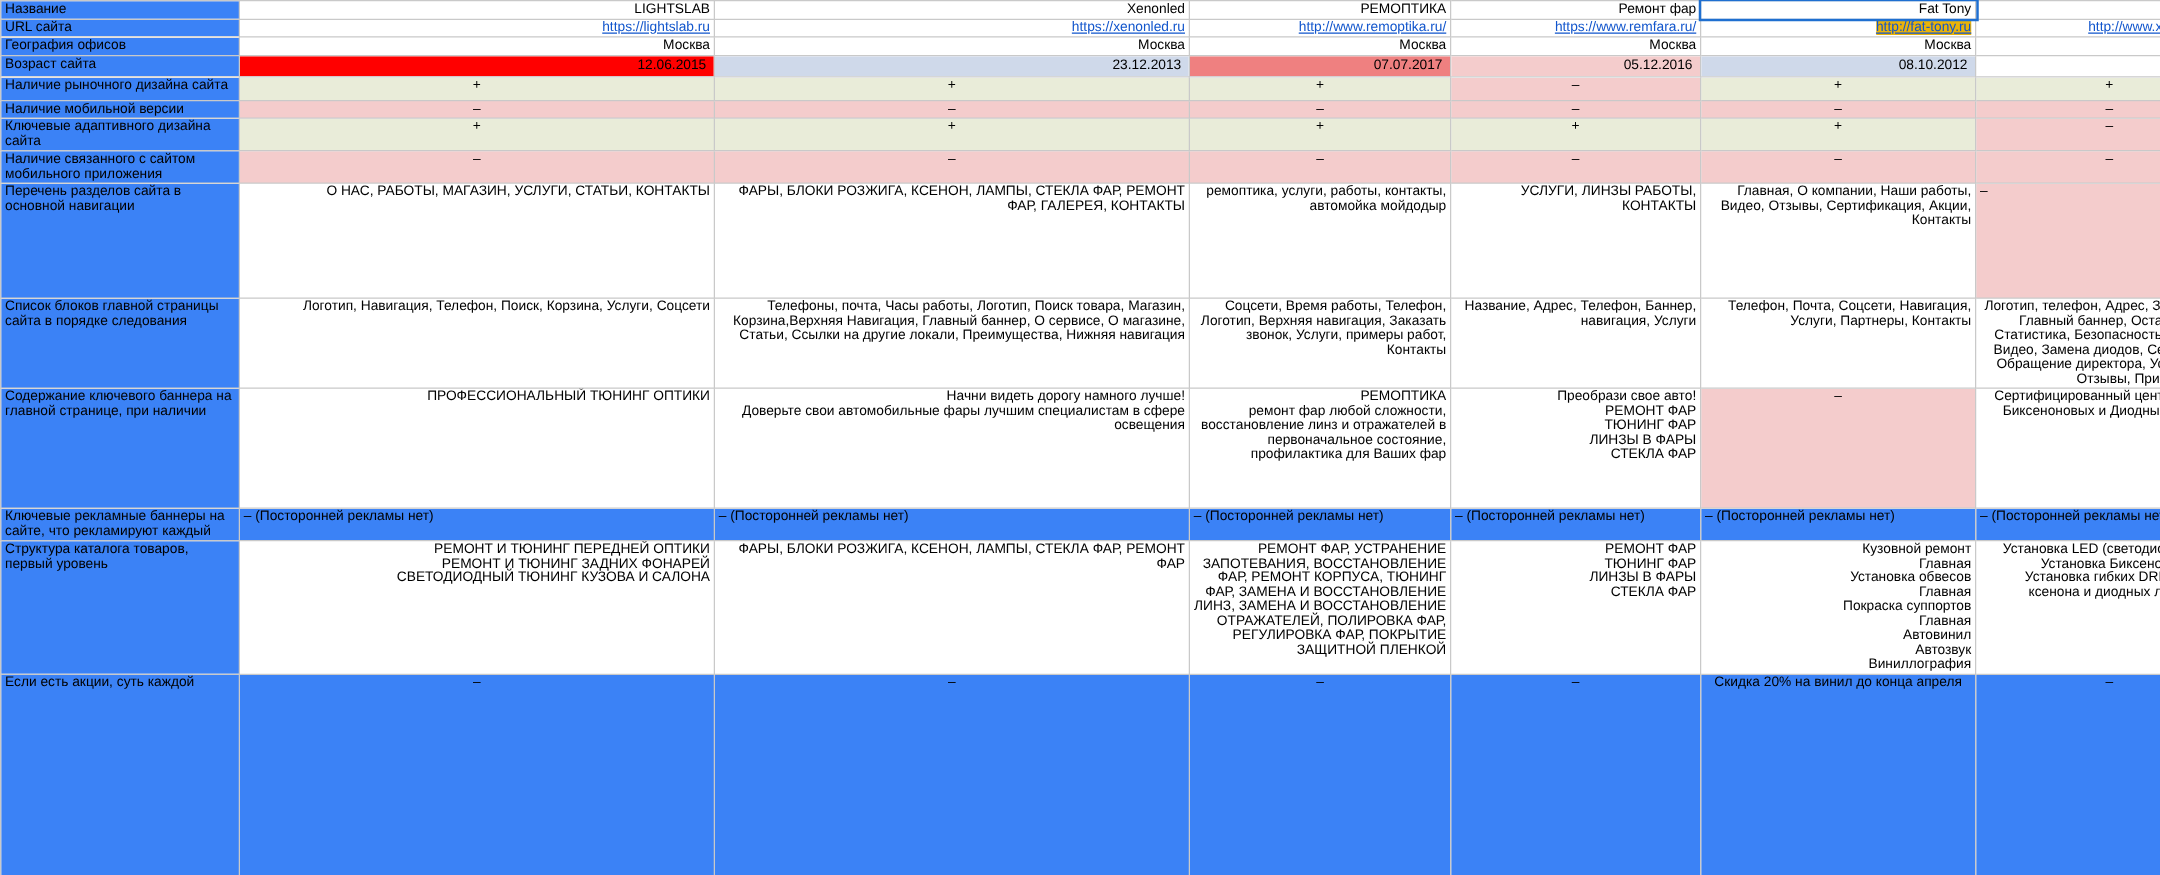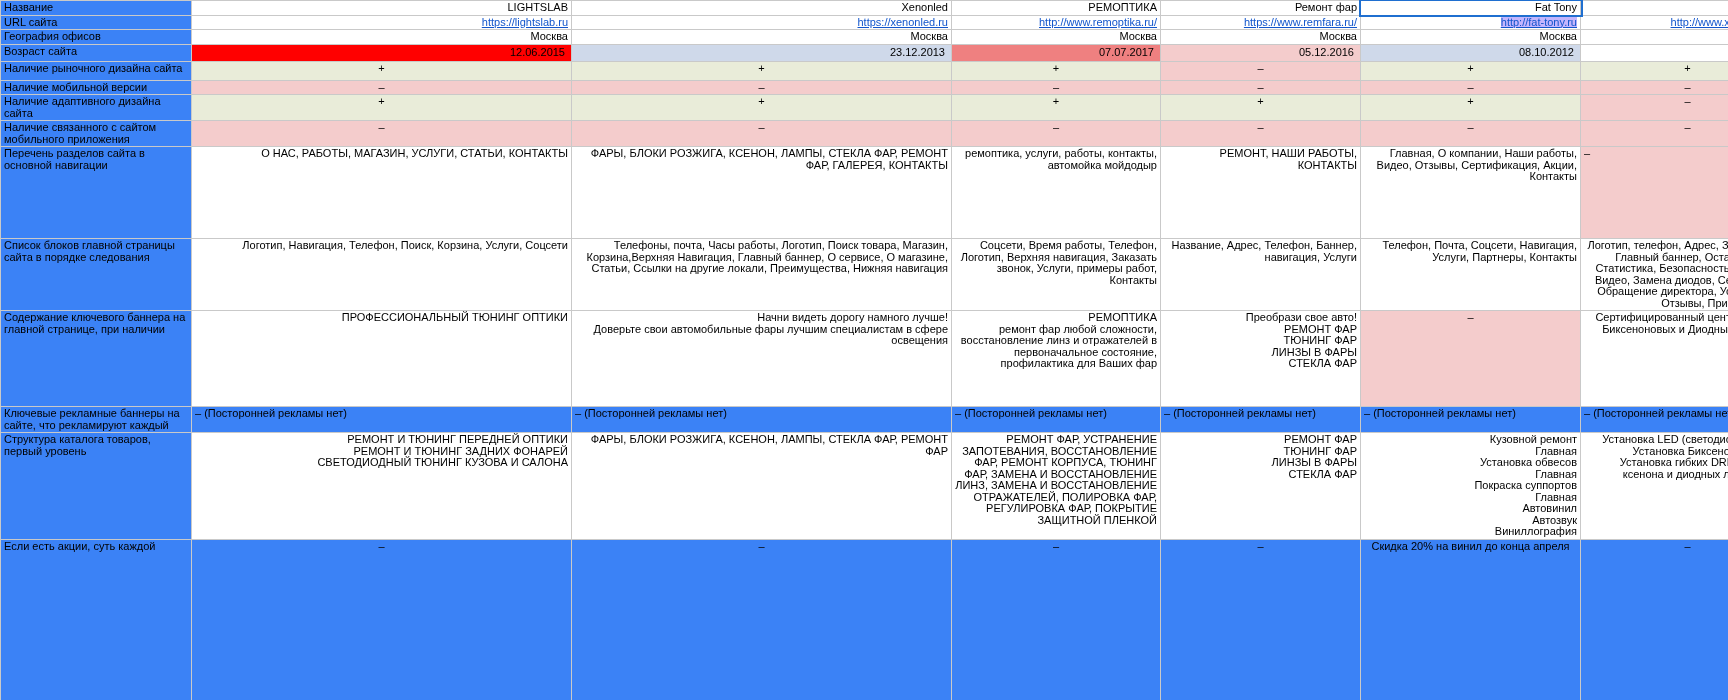--- a/index.html
+++ b/index.html
@@ -63,21 +63,21 @@
   <td class="plain selbox">Fat Tony</td>
   <td class="plain">ATC</td>
 </tr>
 
 <tr>
   <td class="label">URL сайта</td>
   <td class="plain"><span class="link">https://lightslab.ru</span></td>
   <td class="plain"><span class="link">https://xenonled.ru</span></td>
   <td class="plain"><span class="link">http://www.remoptika.ru/</span></td>
   <td class="plain"><span class="link">https://www.remfara.ru/</span></td>
-  <td class="plain"><span class="link" style="background:#c4b5fd;">http://fat-tony.ru</span></td>
+  <td class="plain"><span class="link" style="background:#eab308;">http://fat-tony.ru</span></td>
   <td class="plain"><span class="link">http://www.xenon-lens.ru</span></td>
 </tr>
 
 <tr>
   <td class="label">География офисов</td>
   <td class="plain">Москва</td>
   <td class="plain">Москва</td>
   <td class="plain">Москва</td>
   <td class="plain">Москва</td>
   <td class="plain">Москва</td>
@@ -126,21 +126,21 @@
   <td class="label">Наличие мобильной версии</td>
   <td class="pink center">–</td>
   <td class="pink center">–</td>
   <td class="pink center">–</td>
   <td class="pink center">–</td>
   <td class="pink center">–</td>
   <td class="pink center">–</td>
 </tr>
 
 <tr style="height:24px;">
-  <td class="label">Наличие адаптивного дизайна сайта</td>
+  <td class="label">Ключевые адаптивного дизайна сайта</td>
   <td class="green center mid">+</td>
   <td class="green center mid">+</td>
   <td class="green center mid">+</td>
   <td class="green center mid">+</td>
   <td class="green center mid">+</td>
   <td class="pink center mid">–</td>
 </tr>
 
 <tr style="height:22px;">
   <td class="label">Наличие связанного с сайтом мобильного приложения</td>
@@ -150,21 +150,21 @@
   <td class="pink center mid">–</td>
   <td class="pink center mid">–</td>
   <td class="pink center mid">–</td>
 </tr>
 
 <tr style="height:92px;">
   <td class="label">Перечень разделов сайта в основной навигации</td>
   <td class="plain">О НАС,  РАБОТЫ, МАГАЗИН,  УСЛУГИ,  СТАТЬИ,  КОНТАКТЫ</td>
   <td class="plain">ФАРЫ, БЛОКИ РОЗЖИГА, КСЕНОН, ЛАМПЫ, СТЕКЛА ФАР, РЕМОНТ ФАР, ГАЛЕРЕЯ, КОНТАКТЫ</td>
   <td class="plain">ремоптика, услуги, работы, контакты, автомойка мойдодыр</td>
-  <td class="plain">РЕМОНТ, НАШИ РАБОТЫ, КОНТАКТЫ</td>
+  <td class="plain">УСЛУГИ, ЛИНЗЫ РАБОТЫ, КОНТАКТЫ</td>
   <td class="plain">Главная, О компании, Наши работы, Видео, Отзывы, Сертификация, Акции, Контакты</td>
   <td class="pink">–</td>
 </tr>
 
 <tr style="height:72px;">
   <td class="label">Список блоков главной страницы сайта в порядке следования</td>
   <td class="plain">Логотип, Навигация, Телефон, Поиск, Корзина, Услуги, Соцсети</td>
   <td class="plain">Телефоны, почта, Часы работы, Логотип, Поиск товара, Магазин, Корзина,Верхняя Навигация, Главный баннер, О сервисе, О магазине, Статьи, Ссылки на другие локали, Преимущества, Нижняя навигация</td>
   <td class="plain">Соцсети, Время работы, Телефон, Логотип, Верхняя навигация, Заказать звонок, Услуги, примеры работ, Контакты</td>
   <td class="plain">Название, Адрес, Телефон, Баннер, навигация, Услуги</td>

